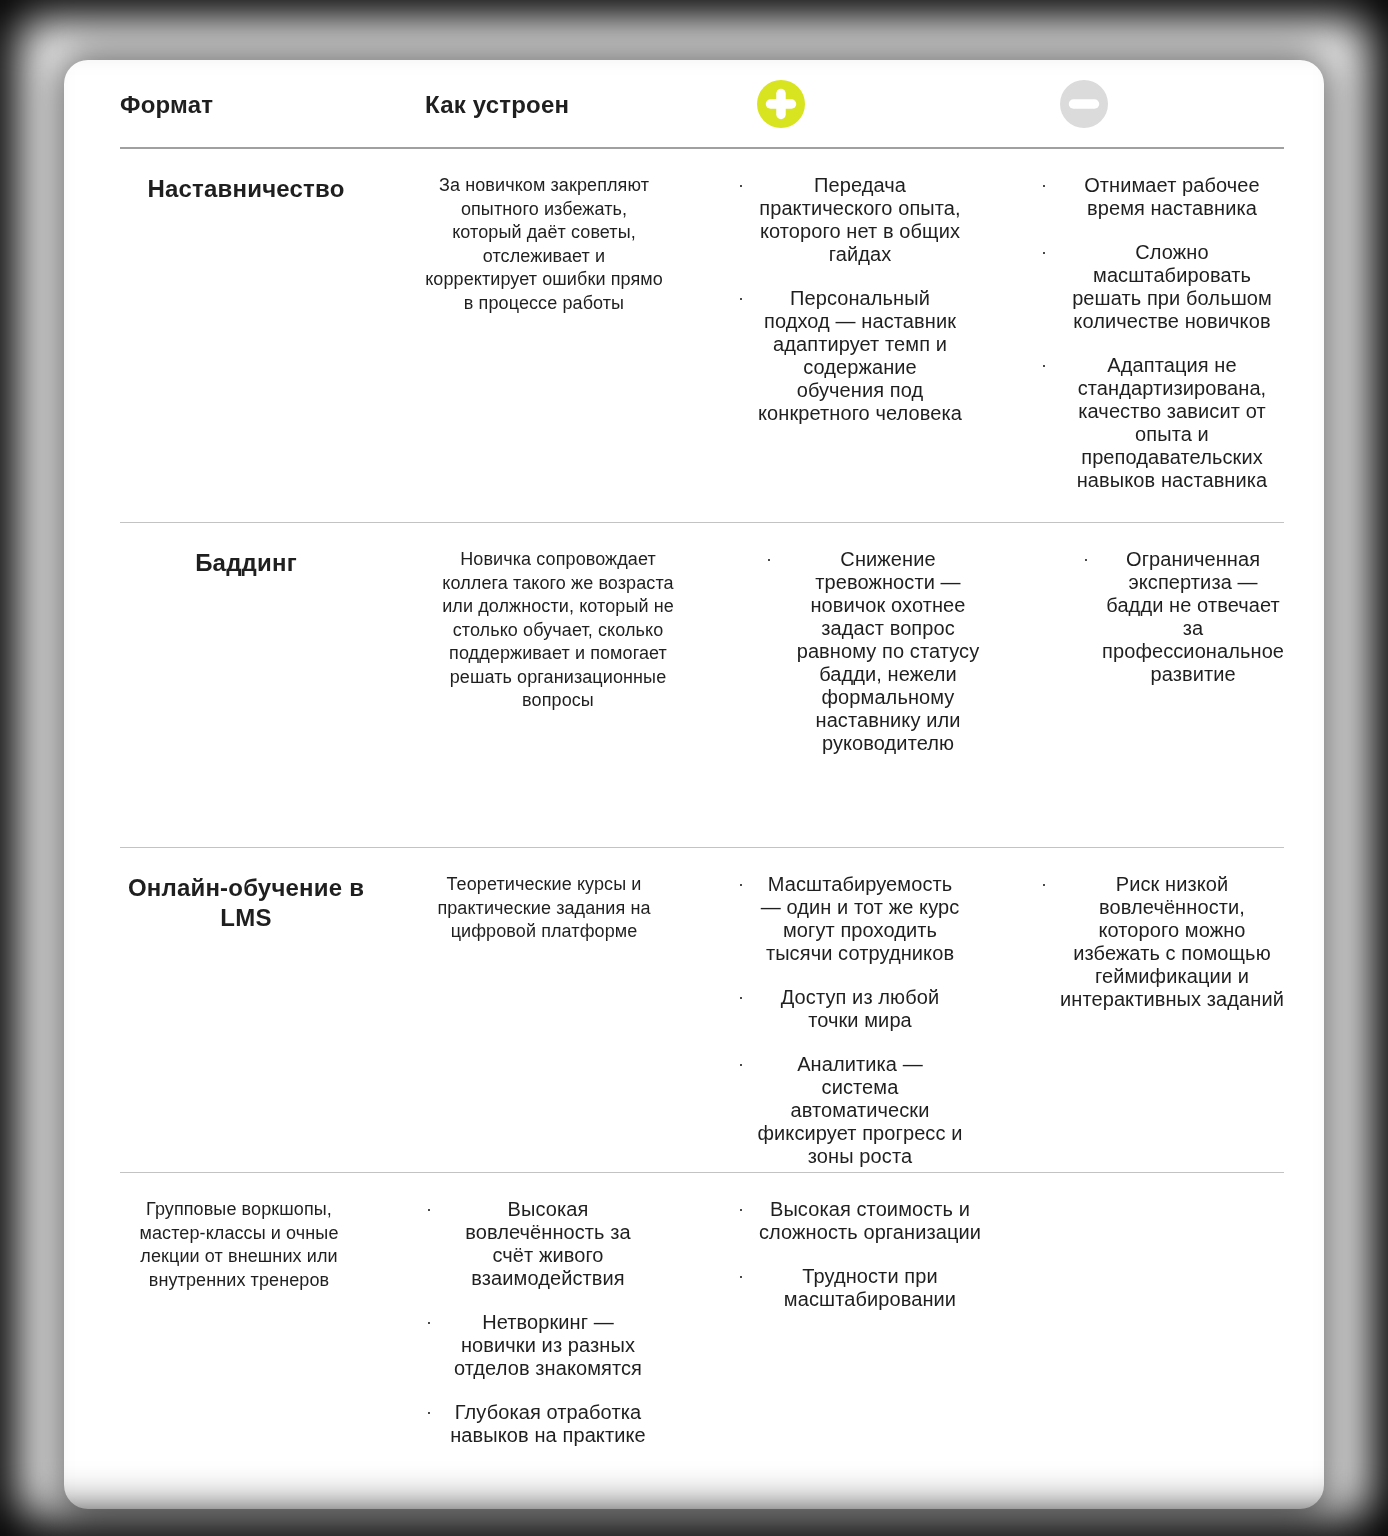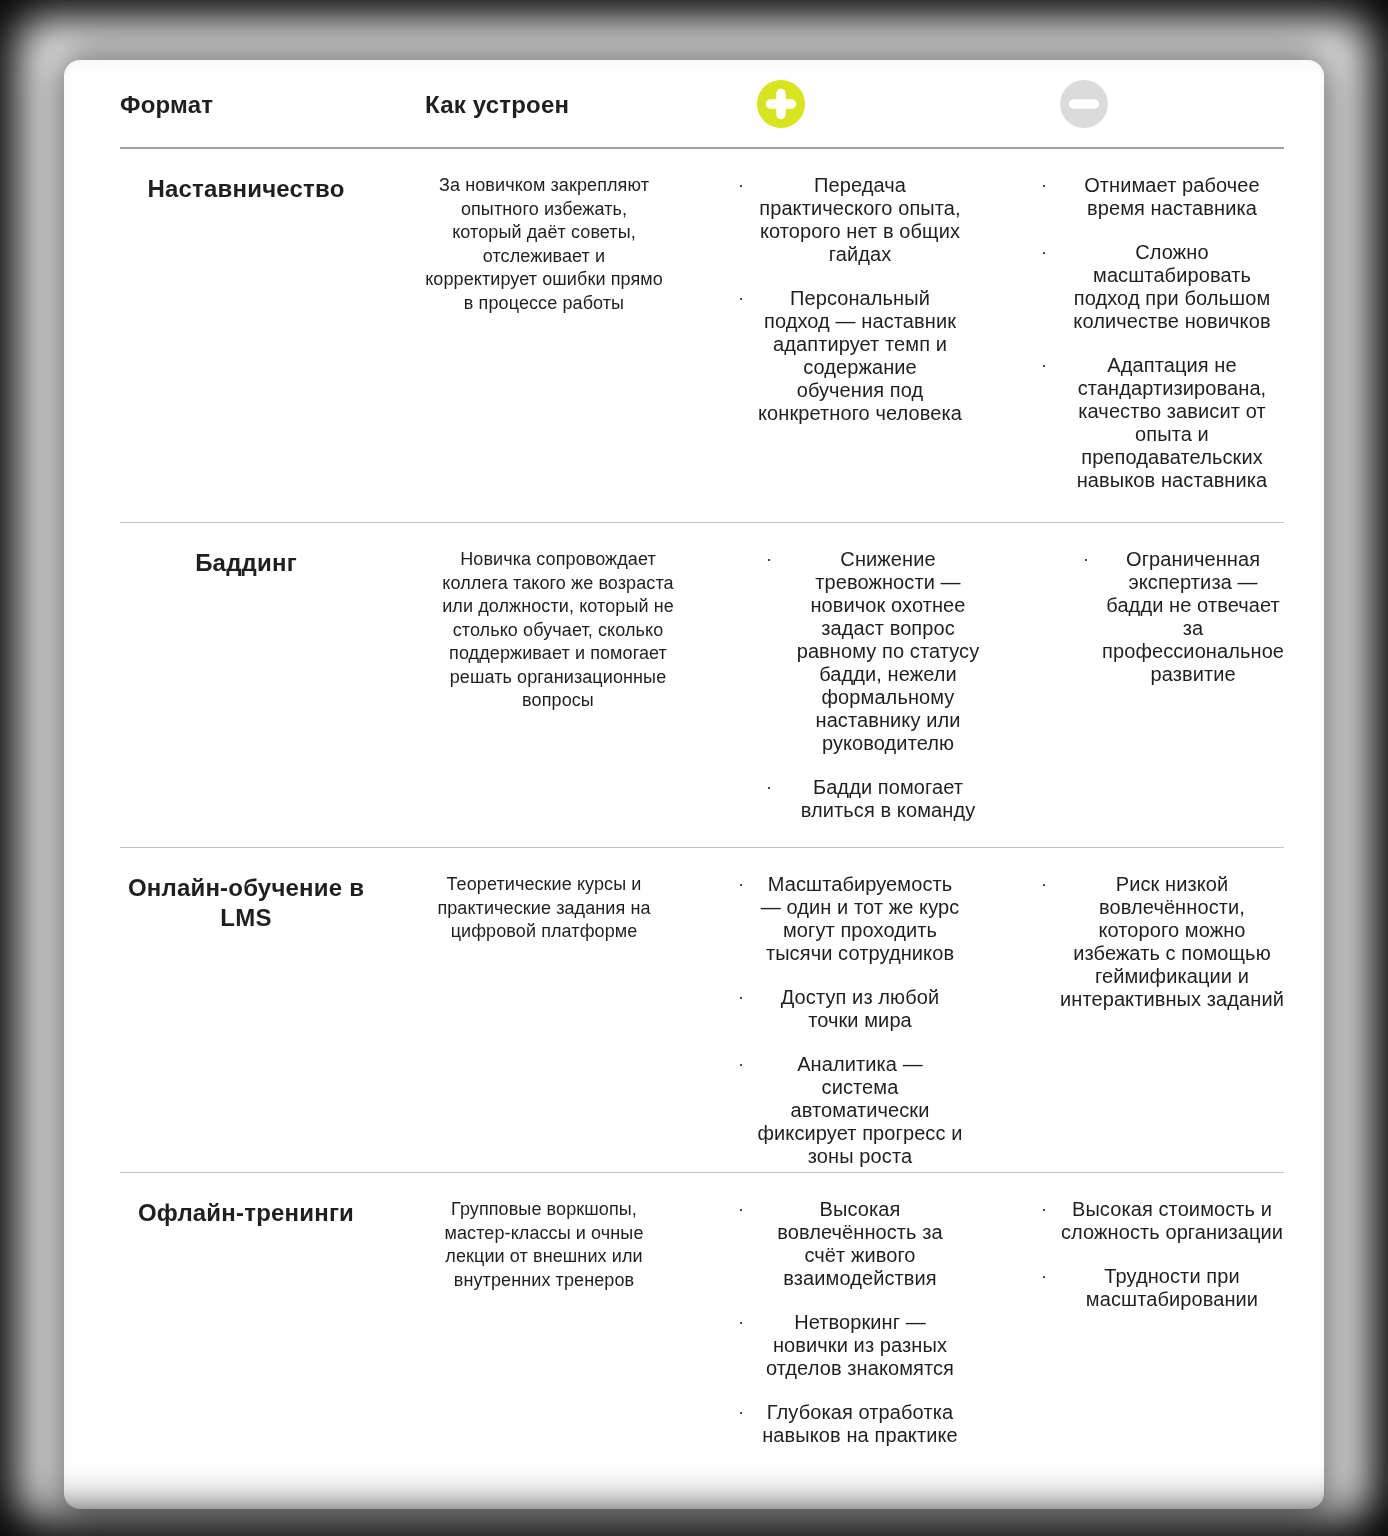--- a/index.html
+++ b/index.html
@@ -9,21 +9,21 @@
     font-family:"Liberation Sans","DejaVu Sans",sans-serif;
     color:#1f1f1f;
   }
   
   .vignette {
     position:absolute; inset:0; pointer-events:none; z-index:3;
     box-shadow: inset 0 0 46px 20px #000;
   }
   .card {
     position:absolute; left:64px; top:60px; width:1260px; min-height:1414px;
-    background:#ffffff; border-radius:16px; z-index:2;
+    background:#ffffff; border-radius:24px; z-index:2;
     box-shadow: 0 0 38px 10px rgba(0,0,0,0.55);
     padding:0 40px 36px 56px;
   }
   .grid-row {
     display:grid;
     grid-template-columns:305px 312px 303px 1fr;
   }
   .thead { height:87px; }
   .header-cell { padding-top:31px; font-weight:700; font-size:24px; line-height:28px; letter-spacing:.2px; }
   .icon-cell { padding-top:20px; padding-left:20px; }
@@ -105,36 +105,35 @@
         </div>
         <div class="cell col-pros">
           <ul class="points">
             <li>Передача практического опыта, которого нет в общих гайдах</li>
             <li>Персональный подход — наставник адаптирует темп и содержание обучения под конкретного человека</li>
           </ul>
         </div>
         <div class="cell col-cons">
           <ul class="points">
             <li>Отнимает рабочее время наставника</li>
-            <li>Сложно масштабировать подход при большом количестве новичков</li>
+            <li>Сложно масштабировать решать при большом количестве новичков</li>
             <li>Адаптация не стандартизирована, качество зависит от опыта и преподавательских навыков наставника</li>
           </ul>
         </div>
       </div>
       <div class="grid-row trow r2">
         <div class="cell col-format">
           <div class="row-title">Баддинг</div>
         </div>
         <div class="cell col-how">
           <div class="how-text">Новичка сопровождает коллега такого же возраста или должности, который не столько обучает, сколько поддерживает и помогает решать организационные вопросы</div>
         </div>
         <div class="cell col-pros">
           <ul class="points">
             <li>Снижение тревожности — новичок охотнее задаст вопрос равному по статусу бадди, нежели формальному наставнику или руководителю</li>
-            <li>Бадди помогает влиться в команду</li>
           </ul>
         </div>
         <div class="cell col-cons">
           <ul class="points">
             <li>Ограниченная экспертиза — бадди не отвечает за профессиональное развитие</li>
           </ul>
         </div>
       </div>
       <div class="grid-row trow r3">
         <div class="cell col-format">
@@ -150,23 +149,20 @@
             <li>Аналитика — система автоматически фиксирует прогресс и зоны роста</li>
           </ul>
         </div>
         <div class="cell col-cons">
           <ul class="points">
             <li>Риск низкой вовлечённости, которого можно избежать с помощью геймификации и интерактивных заданий</li>
           </ul>
         </div>
       </div>
       <div class="grid-row trow r4">
-        <div class="cell col-format">
-          <div class="row-title">Офлайн-тренинги</div>
-        </div>
         <div class="cell col-how">
           <div class="how-text">Групповые воркшопы, мастер-классы и очные лекции от внешних или внутренних тренеров</div>
         </div>
         <div class="cell col-pros">
           <ul class="points">
             <li>Высокая вовлечённость за счёт живого взаимодействия</li>
             <li>Нетворкинг — новички из разных отделов знакомятся</li>
             <li>Глубокая отработка навыков на практике</li>
           </ul>
         </div>

